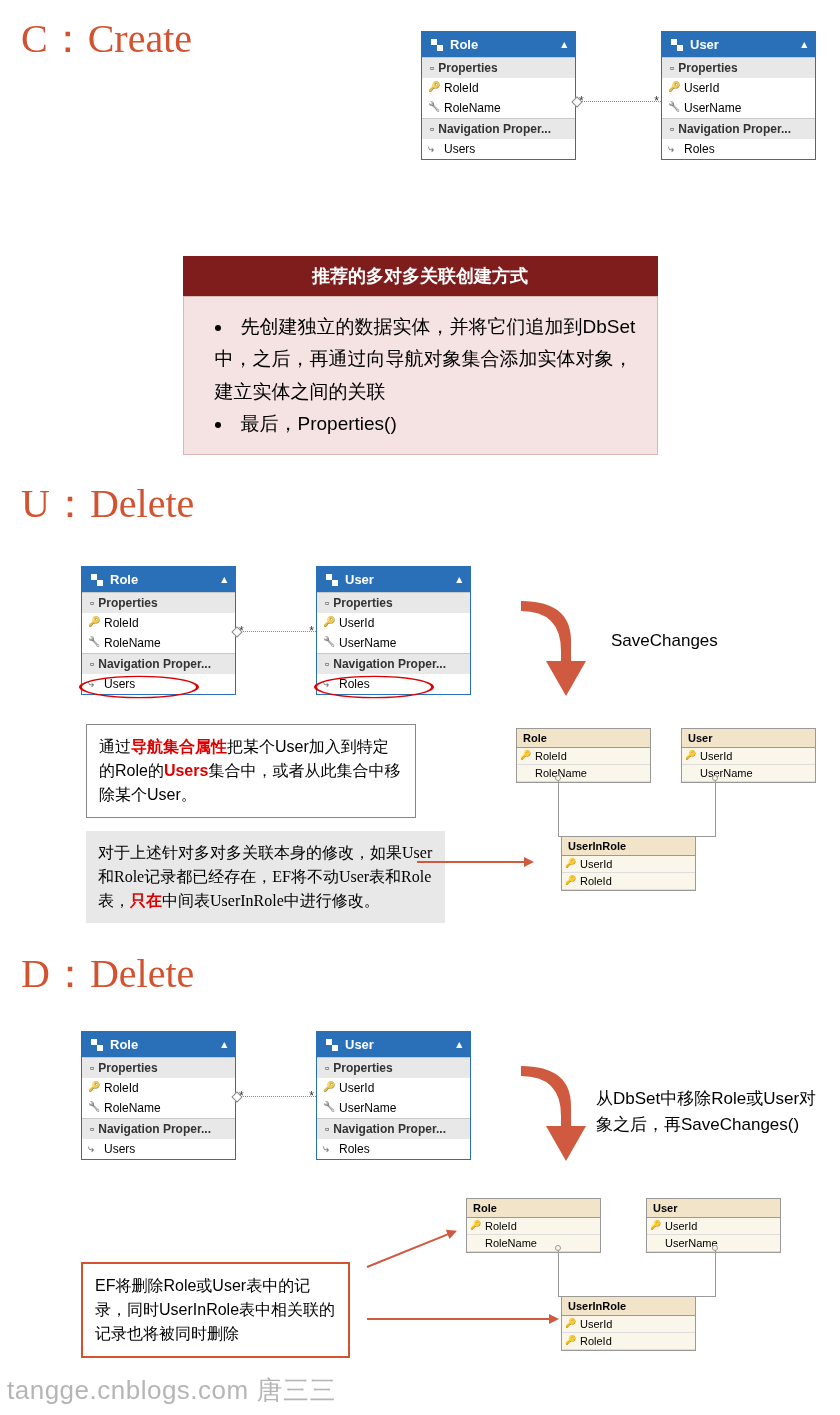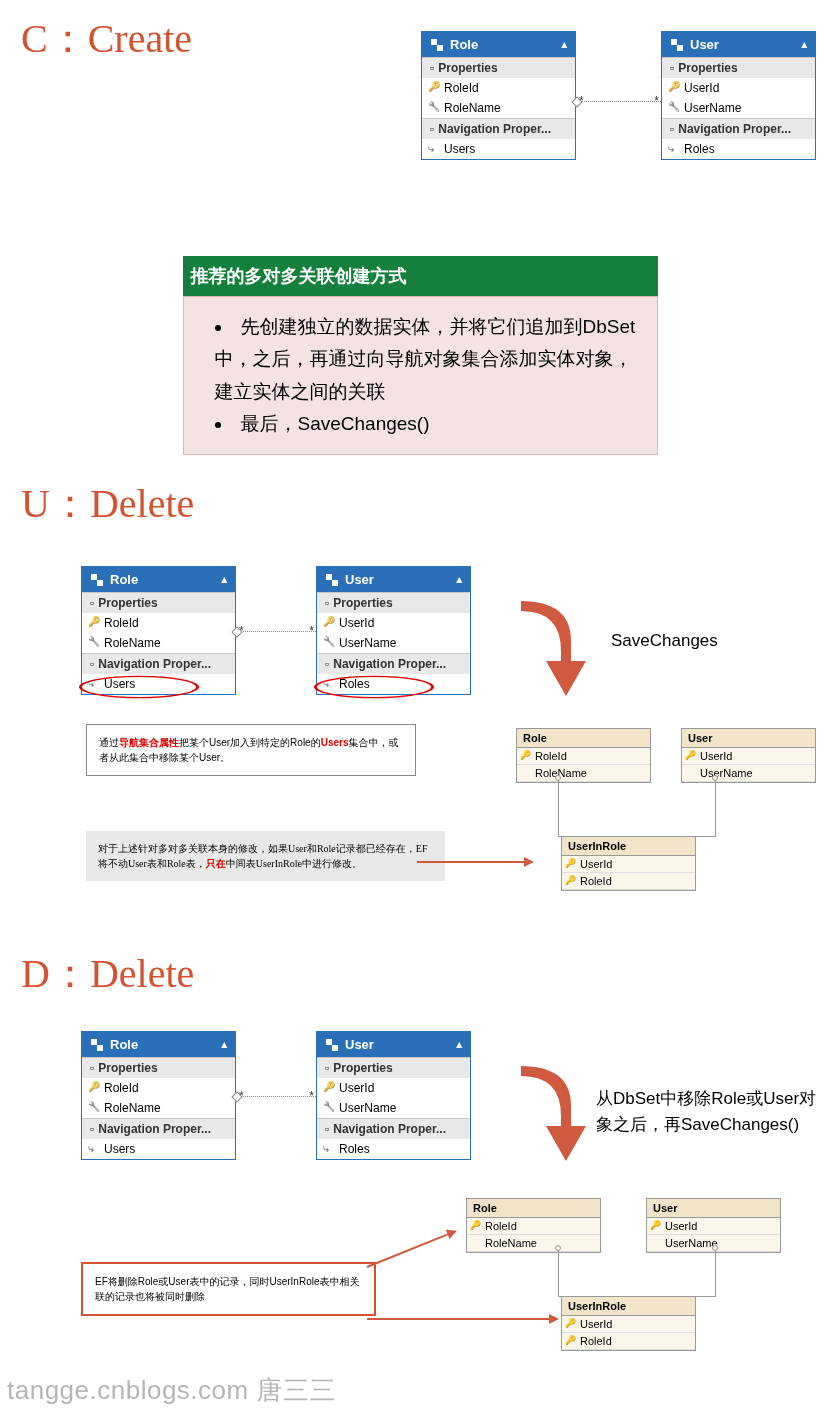--- a/index.html
+++ b/index.html
@@ -20,41 +20,41 @@
 
   
   .connector { position: absolute; height: 1px; border-top: 1px dotted #888; }
   .connector::before, .connector::after { content: "*"; position: absolute; top: -8px; font-size: 12px; color: #333; }
   .connector::before { left: 2px; }
   .connector::after { right: 2px; }
   .diamond { position: absolute; width: 8px; height: 8px; background: #fff; border: 1px solid #888; transform: rotate(45deg); top: -4px; left: -4px; }
 
   
   .callout { width: 475px; margin: 190px auto 0 auto; }
-  .callout-header { background: #15803d; color: #fff; padding: 8px; font-size: 18px; font-weight: bold; }
+  .callout-header { background: #7f1d1d; color: #fff; text-align: center; padding: 8px; font-size: 18px; font-weight: bold; }
   .callout-body { background: #f4e3e2; border: 1px solid #d9b8b5; padding: 14px 18px; font-size: 19px; line-height: 1.7; }
   .callout-body li { margin-left: 13px; list-style: disc inside; }
 
   .footnote { text-align: right; font-size: 15px; margin-top: 15px; margin-right: 20px; }
 
   
   .dbtable { position: absolute; background: #fbf6ea; border: 1px solid #999; font-size: 11px; width: 135px; }
   .dbtable-header { background: #f1e4c8; border-bottom: 1px solid #999; padding: 3px 6px; font-weight: bold; }
   .dbtable-row { padding: 2px 6px 2px 18px; position: relative; border-bottom: 1px solid #ddd; }
   .dbtable-row.pk::before { content: "🔑"; position: absolute; left: 3px; font-size: 9px; color: #b89d3e; }
   .dbline { position: absolute; border-left: 1px solid #999; }
   .dbline-h { position: absolute; border-top: 1px solid #999; }
   .dbconn-end { position: absolute; width: 6px; height: 6px; border: 1px solid #999; background: #fbf6ea; border-radius: 50%; }
 
   
   .big-arrow { position: absolute; }
   .big-arrow svg { display: block; }
 
   
-  .textbox { position: absolute; background: #fff; border: 1px solid #888; padding: 10px 12px; font-size: 10px; line-height: 1.5; }
+  .textbox { position: absolute; background: #fff; border: 1px solid #888; padding: 10px 12px; font-size: 16px; line-height: 1.5; }
   .textbox.gray { background: #e8e8e8; }
   .textbox.orange-border { border: 2px solid #d35230; }
   .red { color: #d00; font-weight: bold; }
 
   
   .red-circle { position: absolute; border: 3px solid #d00; border-radius: 50%; transform: scaleY(0.45); pointer-events: none; }
 
   .thin-arrow { position: absolute; height: 2px; background: #cf5a3f; }
   .thin-arrow::after { content: ""; position: absolute; right: -2px; top: -4px; border-left: 10px solid #cf5a3f; border-top: 5px solid transparent; border-bottom: 5px solid transparent; }
 
@@ -118,21 +118,21 @@
 
   <div class="connector" style="top:100px; left:576px; width:84px;">
       <div class="diamond"></div>
     </div>
 
   <div class="callout">
     <div class="callout-header">推荐的多对多关联创建方式</div>
     <div class="callout-body">
       <ul>
         <li>先创建独立的数据实体，并将它们追加到DbSet中，之后，再通过向导航对象集合添加实体对象，建立实体之间的关联</li>
-        <li>最后，SaveChanges()</li>
+        <li>最后，Properties()</li>
       </ul>
     </div>
   </div>
 
   <div class="footnote">参看ManyToManyHelper.Seed()方法</div>
 </div>
 
 <div class="slide" style="height:470px;">
   <div class="slide-title">U：Delete</div>
 
@@ -307,19 +307,19 @@
     <div class="dbtable-row pk">UserId</div>
     <div class="dbtable-row pk">RoleId</div>
   </div>
   <div class="dbline" style="top:312px; left:557px; height:48px;"></div>
   <div class="dbline-h" style="top:360px; left:557px; width:20px;"></div>
   <div class="dbconn-end" style="top:309px; left:554px;"></div>
   <div class="dbline" style="top:312px; left:714px; height:48px;"></div>
   <div class="dbline-h" style="top:360px; left:695px; width:20px;"></div>
   <div class="dbconn-end" style="top:309px; left:711px;"></div>
 
-  <div class="textbox orange-border" style="top:326px; left:80px; width:295px;">EF将删除Role或User表中的记录，同时UserInRole表中相关联的记录也将被同时删除</div>
+  <div class="textbox orange-border" style="top:326px; left:80px; width:269px;">EF将删除Role或User表中的记录，同时UserInRole表中相关联的记录也将被同时删除</div>
 
   <div class="thin-arrow" style="top:330px; left:366px; width:95px; transform:rotate(-22deg); transform-origin:left;"></div>
   <div class="thin-arrow" style="top:382px; left:366px; width:190px;"></div>
 
   <div class="watermark">tangge.cnblogs.com 唐三三</div>
 </div>
 
 </body></html>

